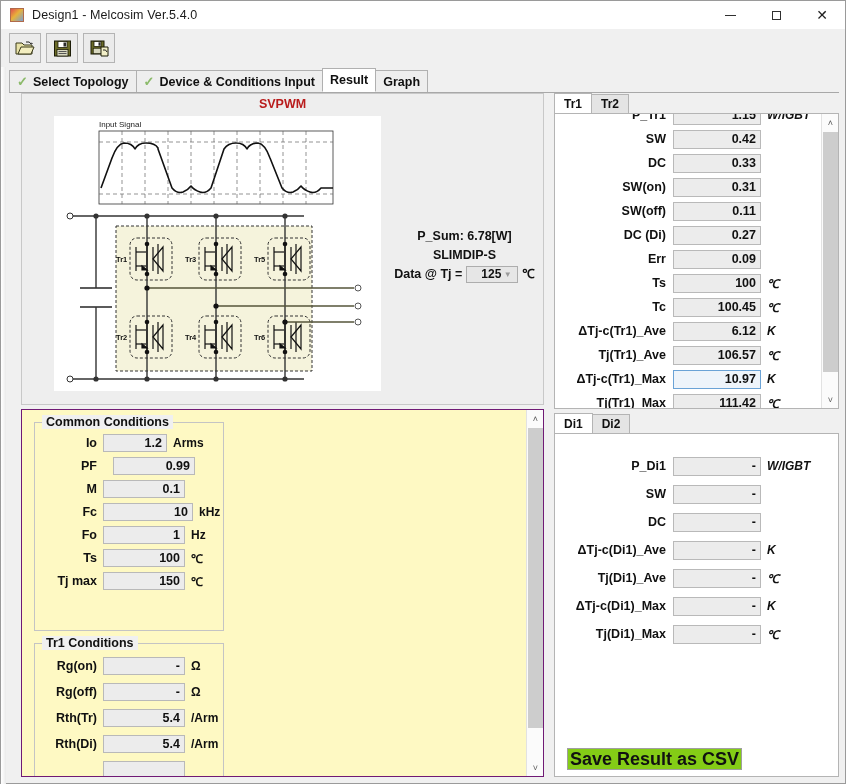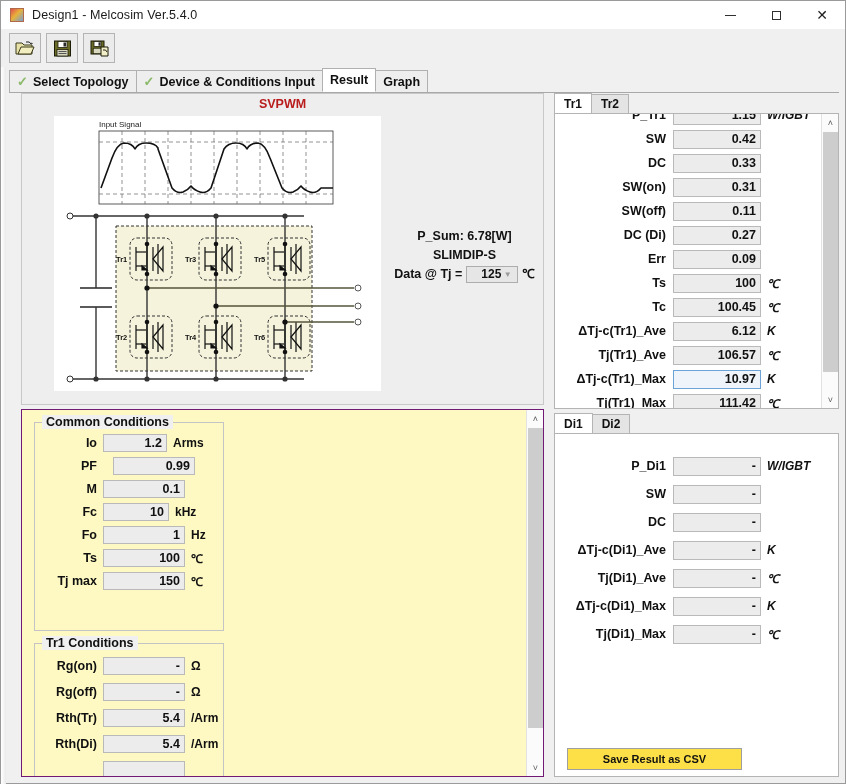--- a/index.html
+++ b/index.html
@@ -162,23 +162,23 @@
   .rinput {
     width:88px; height:19px; background:#ececec; border:1px solid #b9b9b9;
     display:flex; align-items:center; justify-content:flex-end;
     padding-right:4px; font-size:12.5px; font-weight:bold; color:#101010;
   }
   .rinput.focused { border:1px solid #6ba3d6; background:#eef4fa; }
   .runit { margin-left:6px; font-size:12px; font-weight:bold; color:#101010; width:54px;font-style:italic; }
 
   .csvbtn {
     position:absolute; left:12px; bottom:6px; width:175px; height:22px;
-    background:#fde047; border:1px solid #9f9f9f;
+    background:#84cc16; border:1px solid #9f9f9f;
     display:flex; align-items:center; justify-content:center;
-    font-size:11px; font-weight:bold; color:#111;
+    font-size:18px; font-weight:bold; color:#111;
   }
 
   .edge-strip {
     position:absolute; left:0; top:0; width:5px; height:784px;
     background:linear-gradient(to right,#ffffff 0%,#f4f4f4 60%,#e9e9e9 100%);
   }
 </style>
 </head>
 <body>
 
@@ -442,21 +442,21 @@
             <span class="finput" style="width:82px;margin-left:16px">0.99</span>
             <span class="funit"></span>
           </div>
           <div class="frow">
             <span class="flabel" style="width:62px">M</span>
             <span class="finput" style="width:82px;margin-left:6px">0.1</span>
             <span class="funit"></span>
           </div>
           <div class="frow">
             <span class="flabel" style="width:62px">Fc</span>
-            <span class="finput" style="width:66px;margin-left:6px">10</span>
+            <span class="finput" style="width:90px;margin-left:6px">10</span>
             <span class="funit">kHz</span>
           </div>
           <div class="frow">
             <span class="flabel" style="width:62px">Fo</span>
             <span class="finput" style="width:82px;margin-left:6px">1</span>
             <span class="funit">Hz</span>
           </div>
           <div class="frow">
             <span class="flabel" style="width:62px">Ts</span>
             <span class="finput" style="width:82px;margin-left:6px">100</span>

